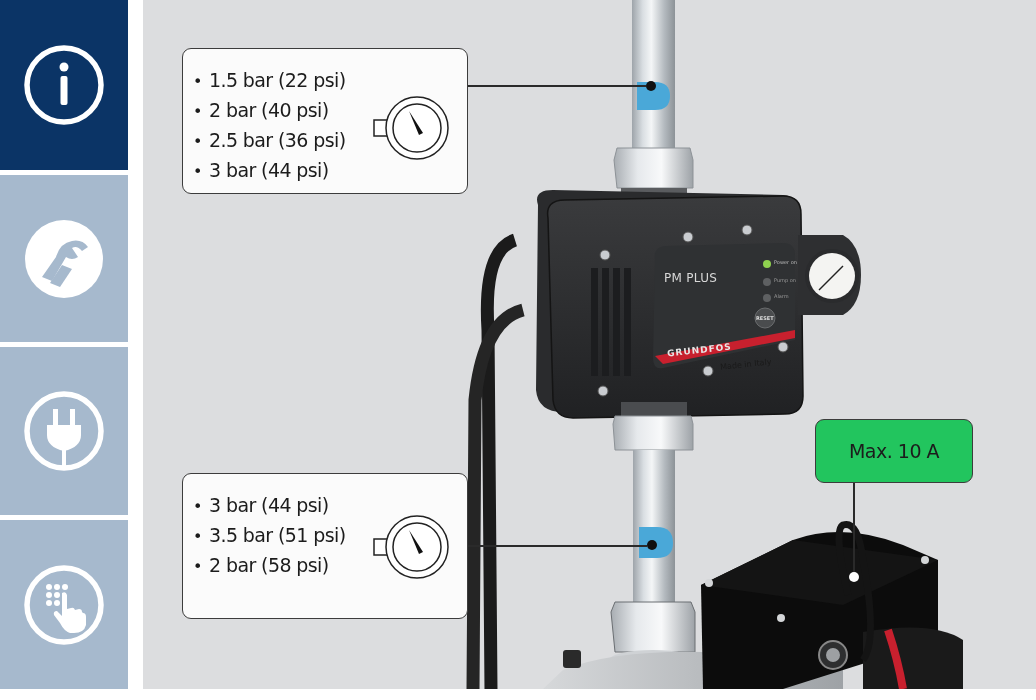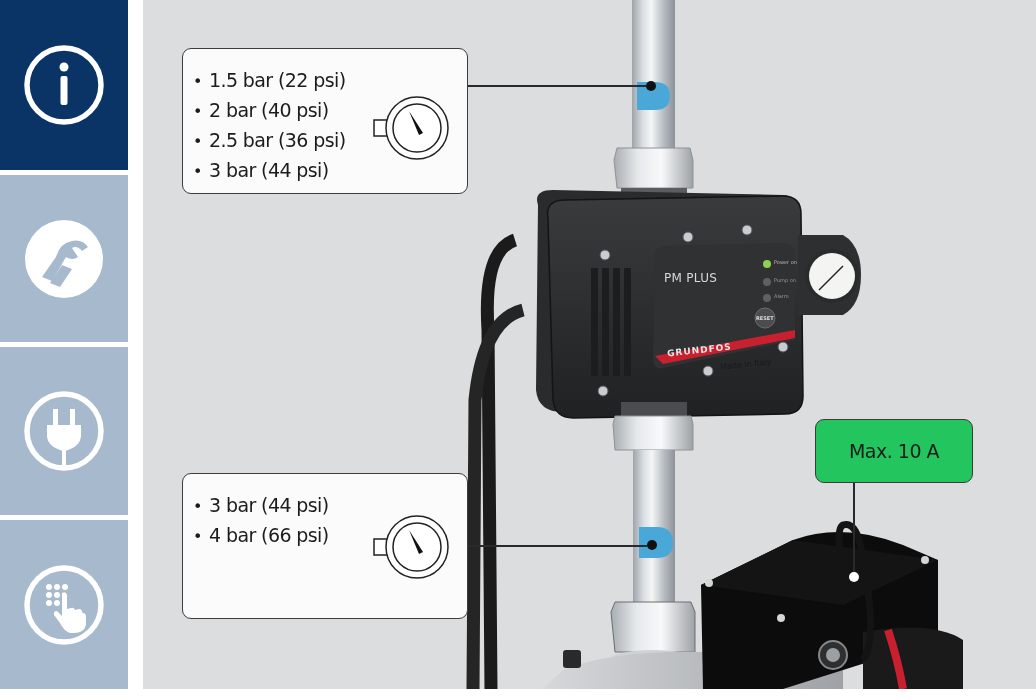--- a/index.html
+++ b/index.html
@@ -197,21 +197,22 @@
       <rect x="3" y="27" width="14" height="16" fill="#fff" stroke="#222" stroke-width="1.5"></rect>
       <circle cx="46" cy="35" r="31" fill="#fff" stroke="#222" stroke-width="1.5"></circle>
       <circle cx="46" cy="35" r="24" fill="#fff" stroke="#222" stroke-width="1.5"></circle>
       <path d="M38 18 L52 40 L48 42 Z" fill="#111"></path>
     </svg>
   </div>
 
   <div class="callout" style="left:182px;top:473px;width:286px;height:146px;">
     <ul>
       <li>3 bar (44 psi)</li>
-      <li>4 bar (66 psi)</li>
+      <li>3.5 bar (51 psi)</li>
+      <li>2 bar (58 psi)</li>
     </ul>
     <svg class="gauge-icon" style="left:188px;top:38px;" viewBox="0 0 80 70">
       <rect x="3" y="27" width="14" height="16" fill="#fff" stroke="#222" stroke-width="1.5"></rect>
       <circle cx="46" cy="35" r="31" fill="#fff" stroke="#222" stroke-width="1.5"></circle>
       <circle cx="46" cy="35" r="24" fill="#fff" stroke="#222" stroke-width="1.5"></circle>
       <path d="M38 18 L52 40 L48 42 Z" fill="#111"></path>
     </svg>
   </div>
 
   <div class="max-callout" style="left:775px;top:419px;">Max. 10 A</div>

